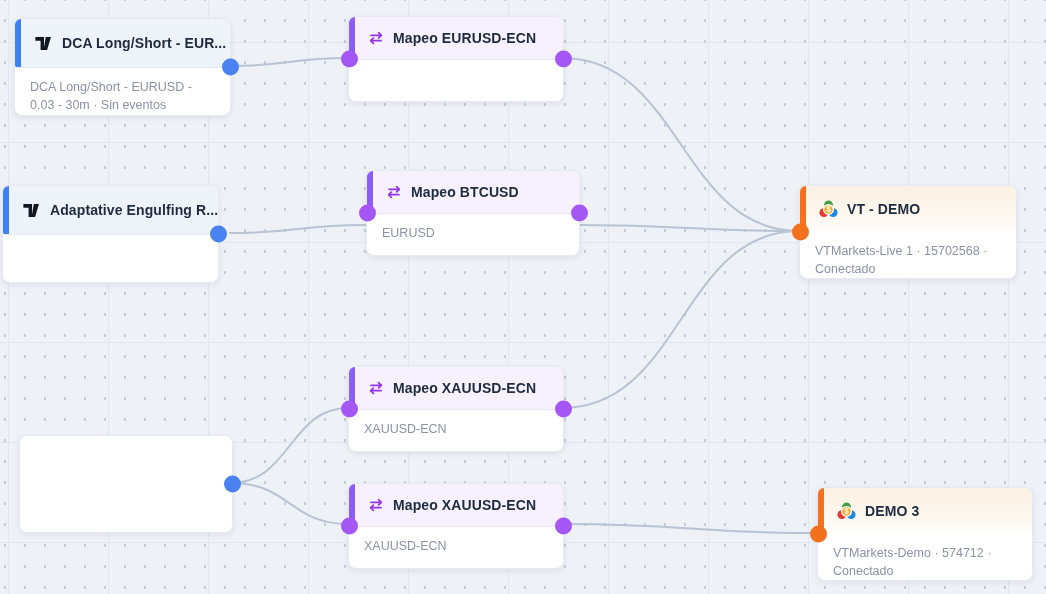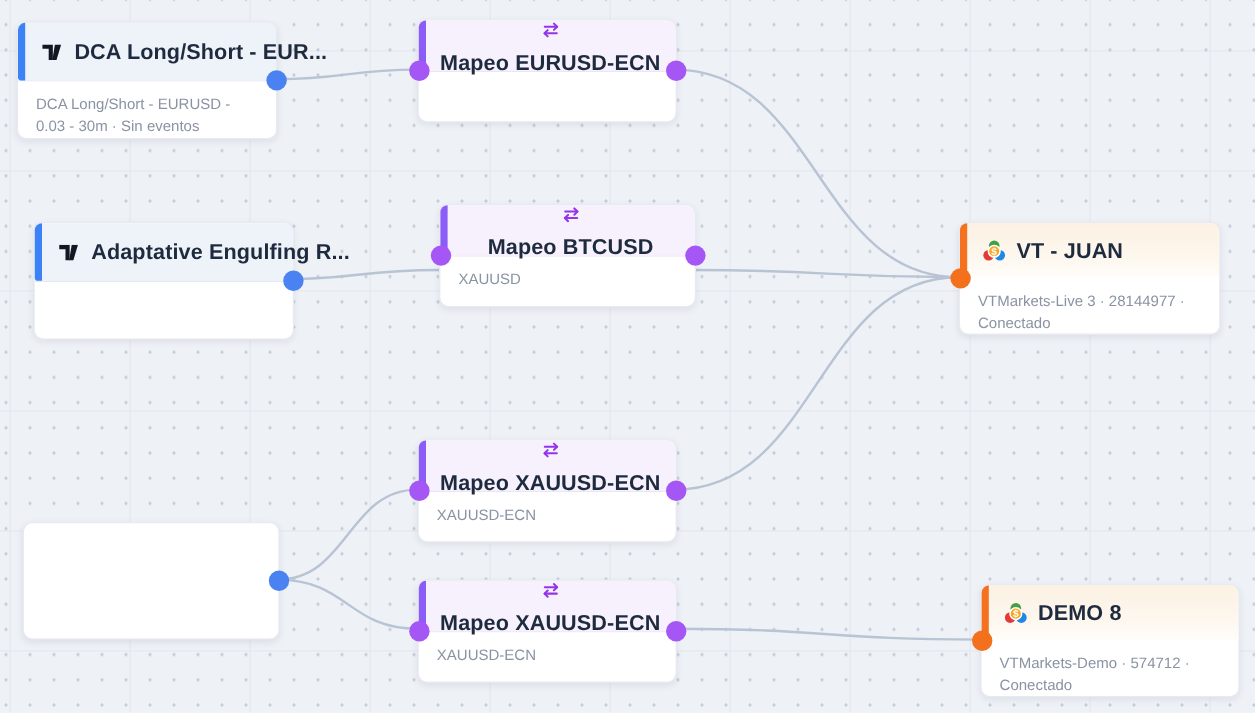--- a/index.html
+++ b/index.html
@@ -24,52 +24,52 @@
     position:absolute;z-index:2;
     background:#fff;border:1px solid #e7eaf1;border-radius:8px;
     box-shadow:0 2px 6px rgba(20,30,60,.08);
   }
   .node-header{
     position:relative;display:flex;align-items:center;gap:9px;
     padding:0 14px 0 19px;border-radius:7px 7px 0 0;
     border-bottom:1px solid rgba(30,40,70,.05);
   }
   .node.alert  .node-header{height:48px;background:#eef3fa;}
-  .node.map    .node-header{height:42px;background:#f6f1fc;flex-direction:column;}
+  .node.map    .node-header{height:42px;background:#f6f1fc;}
   .node.account .node-header{height:46px;background:linear-gradient(180deg,#fcf1e3 0%,#fdf8f0 70%,#fffefc 100%);border-bottom:none;}
   .accent{
     position:absolute;left:0;top:0;bottom:0;width:6px;
     border-radius:7px 0 0 3px;
   }
   .node.alert .accent{background:#3b82f6;}
   .node.map .accent{background:#8b5cf6;}
   .node.account .accent{background:#f4711f;}
   .node-title{
-    font-size:18px;font-weight:700;color:#1e2a3e;white-space:nowrap;
+    font-size:14px;font-weight:700;color:#1e2a3e;white-space:nowrap;
     letter-spacing:.1px;
   }
   .node-body{
     padding:10px 15px;font-size:12.5px;line-height:1.45;color:#8a93a3;
   }
   .icon{display:inline-flex;align-items:center;justify-content:center;flex:0 0 auto;}
 
   .handle{
     position:absolute;width:17px;height:17px;border-radius:50%;z-index:4;
     top:50%;transform:translateY(-50%);
   }
   .handle.left{left:-8.5px;}
   .handle.right{right:-8.5px;}
   .handle.blue{background:#4b82f1;}
   .handle.purple{background:#a457f5;}
   .handle.orange{background:#f3701d;}
 
   
   #n1{left:14px;top:18px;width:215px;height:96px;}
   #n2{left:348px;top:16px;width:214px;height:84px;}
-  #n3{left:28px;top:185px;width:215px;height:96px;}
+  #n3{left:2px;top:185px;width:215px;height:96px;}
   #n4{left:366px;top:170px;width:212px;height:84px;}
   #n5{left:799px;top:185px;width:216px;height:92px;}
   #n6{left:19px;top:435px;width:212px;height:96px;}
   #n7{left:348px;top:366px;width:214px;height:84px;}
   #n8{left:348px;top:483px;width:214px;height:84px;}
   #n9{left:817px;top:487px;width:214px;height:92px;}
 </style>
 </head>
 <body>
 
@@ -146,40 +146,40 @@
             <g stroke="#9333ea" stroke-width="1.7" fill="none" stroke-linecap="round" stroke-linejoin="round">
               <path d="M3 5.3 H13"></path>
               <path d="M10.6 2.7 L13.3 5.3 L10.6 7.9"></path>
               <path d="M13 10.7 H3"></path>
               <path d="M5.4 8.1 L2.7 10.7 L5.4 13.3"></path>
             </g>
           </svg>
       </span>
       <span class="node-title">Mapeo BTCUSD</span>
     </div>
-    <div class="node-body">XAUUSD</div>
+    <div class="node-body">EURUSD</div>
     <span class="handle left purple"></span>
     <span class="handle right purple"></span>
   </div>
 
   <div class="node account" id="n5">
     <div class="node-header">
       <span class="accent"></span>
       <span class="icon">
         <svg width="19" height="19" viewBox="0 0 18 18">
             <circle cx="9" cy="4.6" r="4.2" fill="#43a047"></circle>
             <circle cx="4.6" cy="12" r="4.2" fill="#e53935"></circle>
             <circle cx="13.4" cy="12" r="4.2" fill="#1e88e5"></circle>
             <circle cx="9" cy="8.9" r="4.6" fill="#f9a825" stroke="#fff" stroke-width="1.2"></circle>
             <text x="9" y="11.6" font-size="8" font-weight="bold" fill="#fff" text-anchor="middle" font-family="Liberation Sans, sans-serif">$</text>
           </svg>
       </span>
-      <span class="node-title">VT - JUAN</span>
-    </div>
-    <div class="node-body">VTMarkets-Live 3 · 28144977 · Conectado</div>
+      <span class="node-title">VT - DEMO</span>
+    </div>
+    <div class="node-body">VTMarkets-Live 1 · 15702568 · Conectado</div>
     <span class="handle left orange"></span>
   </div>
 
   <div class="node alert" id="n6">
     <span class="handle right blue"></span>
   </div>
 
   <div class="node map" id="n7">
     <div class="node-header">
       <span class="accent"></span>
@@ -225,19 +225,19 @@
       <span class="accent"></span>
       <span class="icon">
         <svg width="19" height="19" viewBox="0 0 18 18">
             <circle cx="9" cy="4.6" r="4.2" fill="#43a047"></circle>
             <circle cx="4.6" cy="12" r="4.2" fill="#e53935"></circle>
             <circle cx="13.4" cy="12" r="4.2" fill="#1e88e5"></circle>
             <circle cx="9" cy="8.9" r="4.6" fill="#f9a825" stroke="#fff" stroke-width="1.2"></circle>
             <text x="9" y="11.6" font-size="8" font-weight="bold" fill="#fff" text-anchor="middle" font-family="Liberation Sans, sans-serif">$</text>
           </svg>
       </span>
-      <span class="node-title">DEMO 8</span>
+      <span class="node-title">DEMO 3</span>
     </div>
     <div class="node-body">VTMarkets-Demo · 574712 · Conectado</div>
     <span class="handle left orange"></span>
   </div>
 
 </div>
 
 </body></html>

